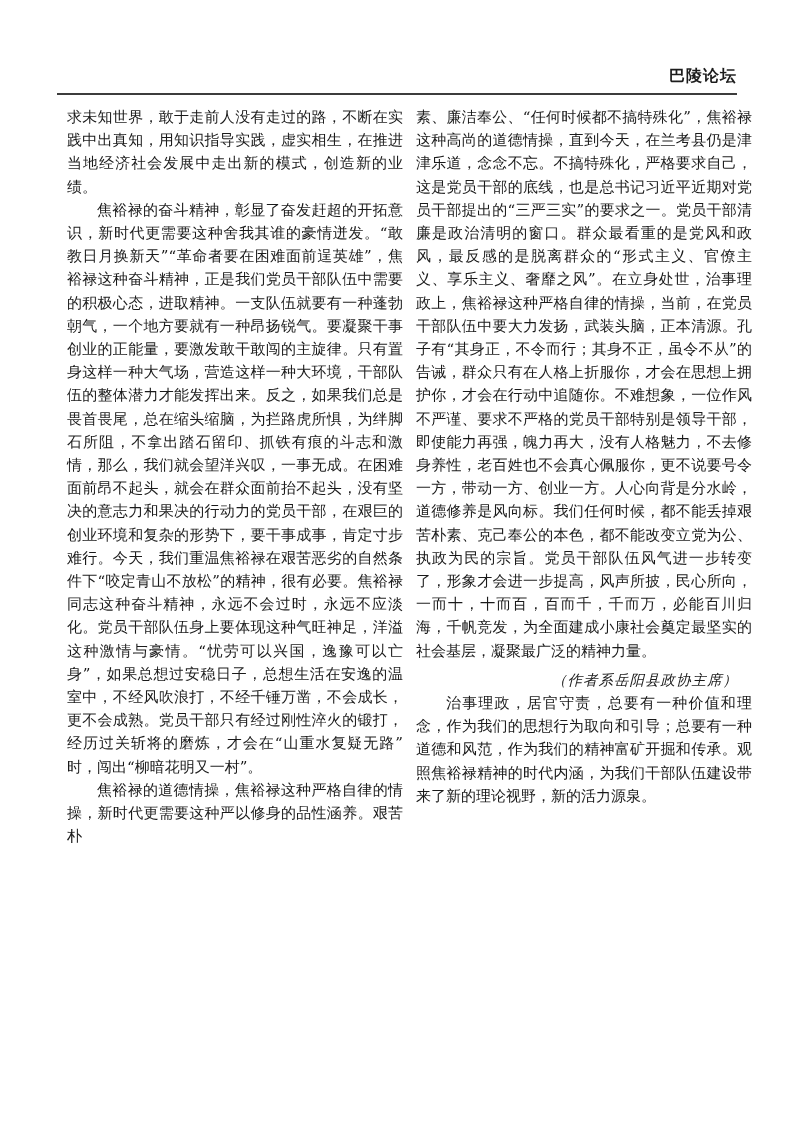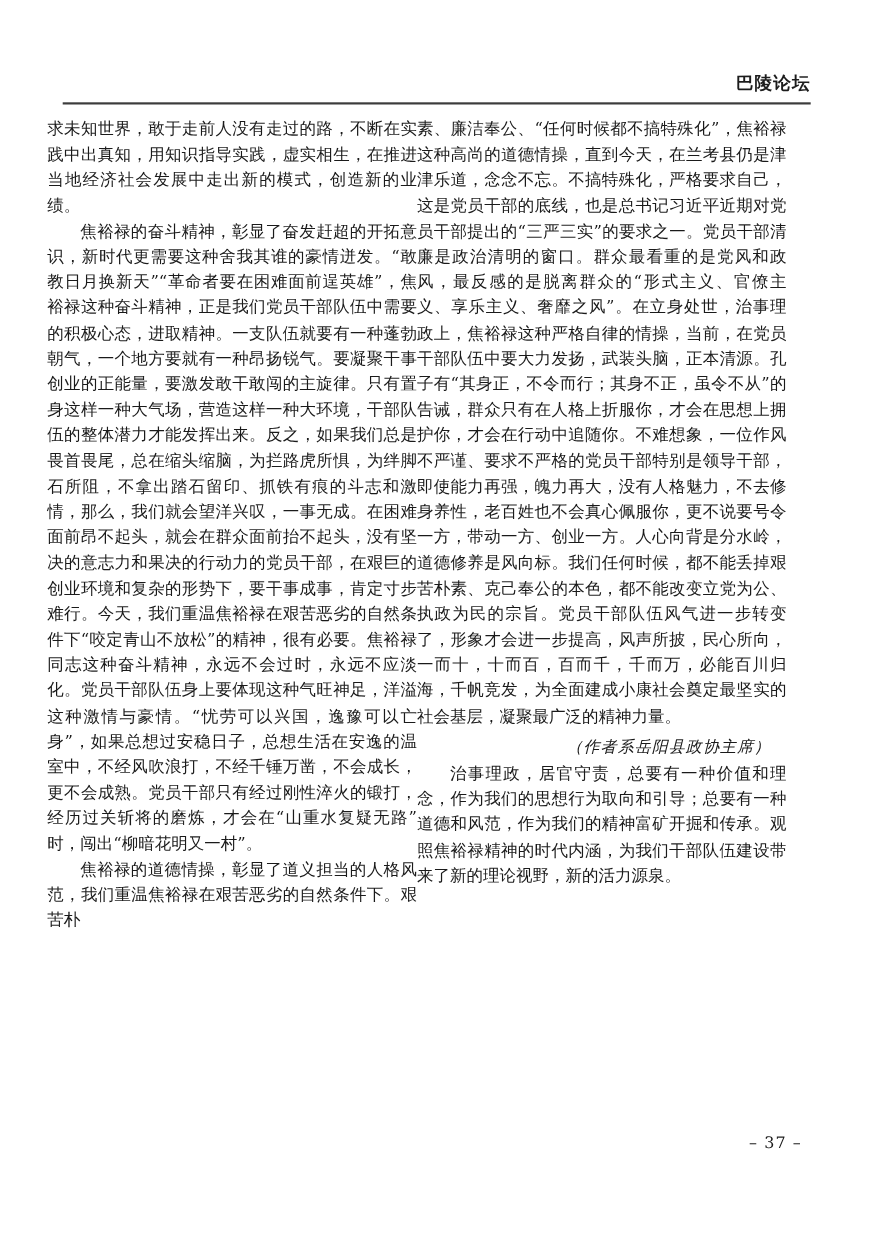--- a/index.html
+++ b/index.html
@@ -32,23 +32,24 @@
     position: absolute;
     top: 93px;
     left: 57px;
     width: 680px;
     height: 0;
     border-top: 2px solid #3c3c3c;
   }
   .columns {
     position: absolute;
     top: 106px;
-    left: 43px;
+    left: 67px;
     width: 686px;
     display: flex;
+    gap: 13px;
   }
   .col {
     flex: 0 0 336px;
     width: 336px;
     font-size: 15px;
     line-height: 23.2px;
     text-align: justify;
     color: #1a1a1a;
   }
   .para {
@@ -87,28 +88,25 @@
     <span>巴陵论坛</span>
   </header>
 
   <div class="header-rule"></div>
 
   <main class="columns">
 
     <div class="col">
       <p class="para no-indent">求未知世界，敢于走前人没有走过的路，不断在实践中出真知，用知识指导实践，虚实相生，在推进当地经济社会发展中走出新的模式，创造新的业绩。</p>
       <p class="para">焦裕禄的奋斗精神，彰显了奋发赶超的开拓意识，新时代更需要这种舍我其谁的豪情迸发。“敢教日月换新天”“革命者要在困难面前逞英雄”，焦裕禄这种奋斗精神，正是我们党员干部队伍中需要的积极心态，进取精神。一支队伍就要有一种蓬勃朝气，一个地方要就有一种昂扬锐气。要凝聚干事创业的正能量，要激发敢干敢闯的主旋律。只有置身这样一种大气场，营造这样一种大环境，干部队伍的整体潜力才能发挥出来。反之，如果我们总是畏首畏尾，总在缩头缩脑，为拦路虎所惧，为绊脚石所阻，不拿出踏石留印、抓铁有痕的斗志和激情，那么，我们就会望洋兴叹，一事无成。在困难面前昂不起头，就会在群众面前抬不起头，没有坚决的意志力和果决的行动力的党员干部，在艰巨的创业环境和复杂的形势下，要干事成事，肯定寸步难行。今天，我们重温焦裕禄在艰苦恶劣的自然条件下“咬定青山不放松”的精神，很有必要。焦裕禄同志这种奋斗精神，永远不会过时，永远不应淡化。党员干部队伍身上要体现这种气旺神足，洋溢这种激情与豪情。“忧劳可以兴国，逸豫可以亡身”，如果总想过安稳日子，总想生活在安逸的温室中，不经风吹浪打，不经千锤万凿，不会成长，更不会成熟。党员干部只有经过刚性淬火的锻打，经历过关斩将的磨炼，才会在“山重水复疑无路”时，闯出“柳暗花明又一村”。</p>
-      <p class="para">焦裕禄的道德情操，彰显了道义担当的人格风范，我们重温焦裕禄在艰苦恶劣的自然条件下。艰苦朴</p>
+      <p class="para">焦裕禄的道德情操，焦裕禄这种严格自律的情操，新时代更需要这种严以修身的品性涵养。艰苦朴</p>
     </div>
 
     <div class="col">
       <p class="para no-indent">素、廉洁奉公、“任何时候都不搞特殊化”，焦裕禄这种高尚的道德情操，直到今天，在兰考县仍是津津乐道，念念不忘。不搞特殊化，严格要求自己，这是党员干部的底线，也是总书记习近平近期对党员干部提出的“三严三实”的要求之一。党员干部清廉是政治清明的窗口。群众最看重的是党风和政风，最反感的是脱离群众的“形式主义、官僚主义、享乐主义、奢靡之风”。在立身处世，治事理政上，焦裕禄这种严格自律的情操，当前，在党员干部队伍中要大力发扬，武装头脑，正本清源。孔子有“其身正，不令而行；其身不正，虽令不从”的告诫，群众只有在人格上折服你，才会在思想上拥护你，才会在行动中追随你。不难想象，一位作风不严谨、要求不严格的党员干部特别是领导干部，即使能力再强，魄力再大，没有人格魅力，不去修身养性，老百姓也不会真心佩服你，更不说要号令一方，带动一方、创业一方。人心向背是分水岭，道德修养是风向标。我们任何时候，都不能丢掉艰苦朴素、克己奉公的本色，都不能改变立党为公、执政为民的宗旨。党员干部队伍风气进一步转变了，形象才会进一步提高，风声所披，民心所向，一而十，十而百，百而千，千而万，必能百川归海，千帆竞发，为全面建成小康社会奠定最坚实的社会基层，凝聚最广泛的精神力量。</p>
       <p class="para author-line">（作者系岳阳县政协主席）</p>
       <p class="para">治事理政，居官守责，总要有一种价值和理念，作为我们的思想行为取向和引导；总要有一种道德和风范，作为我们的精神富矿开掘和传承。观照焦裕禄精神的时代内涵，为我们干部队伍建设带来了新的理论视野，新的活力源泉。</p>
     </div>
 
   </main>
 
-  <footer class="page-footer">
-    <span>– 37 –</span>
-  </footer>
 
 </div>
 
 </body></html>

